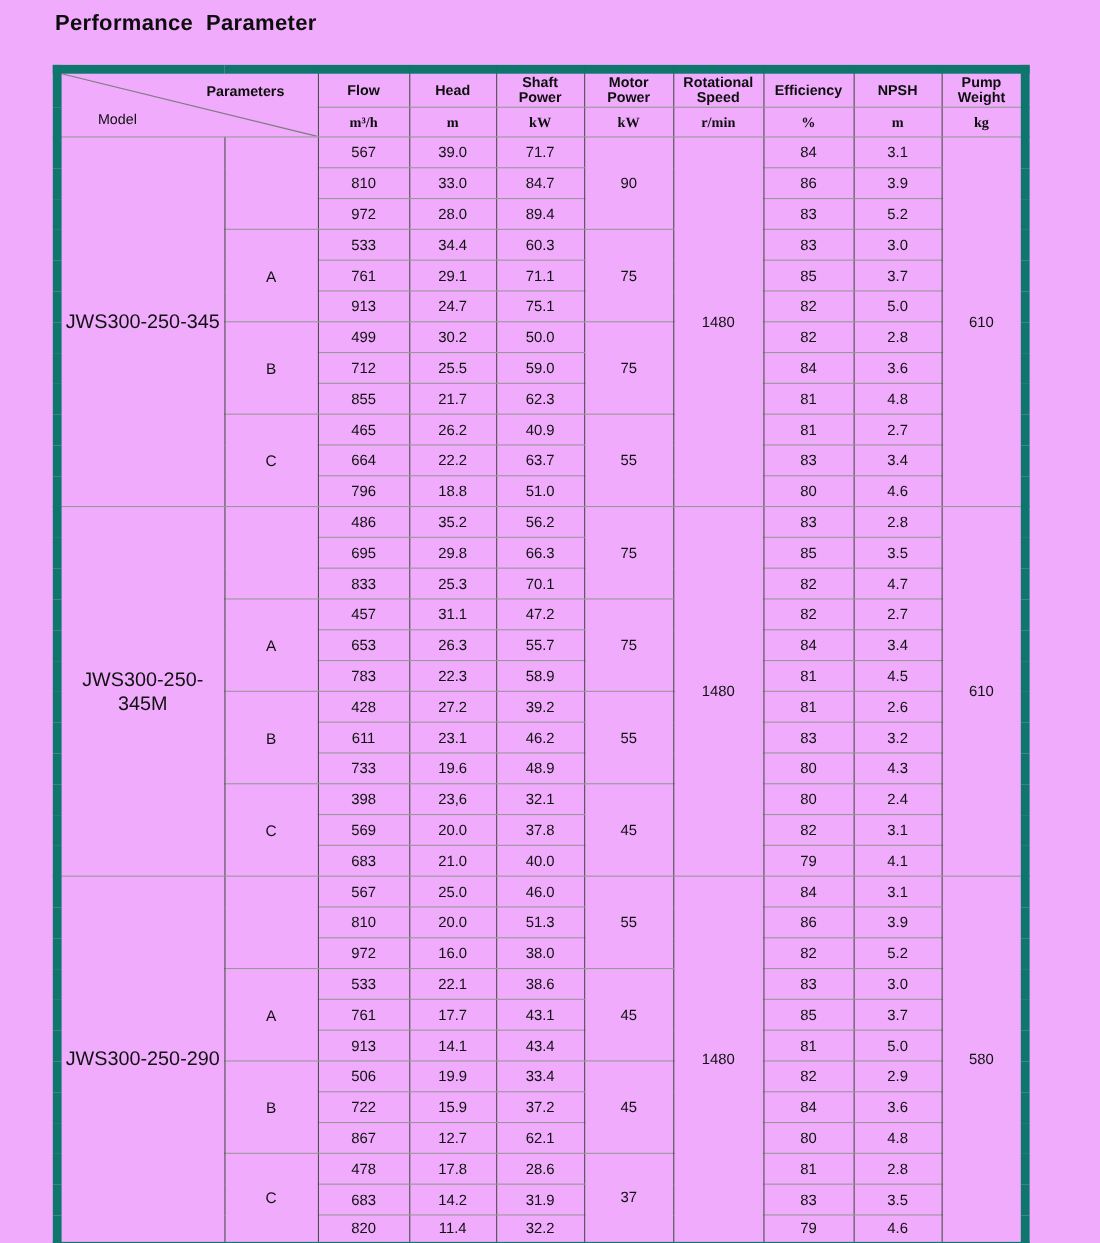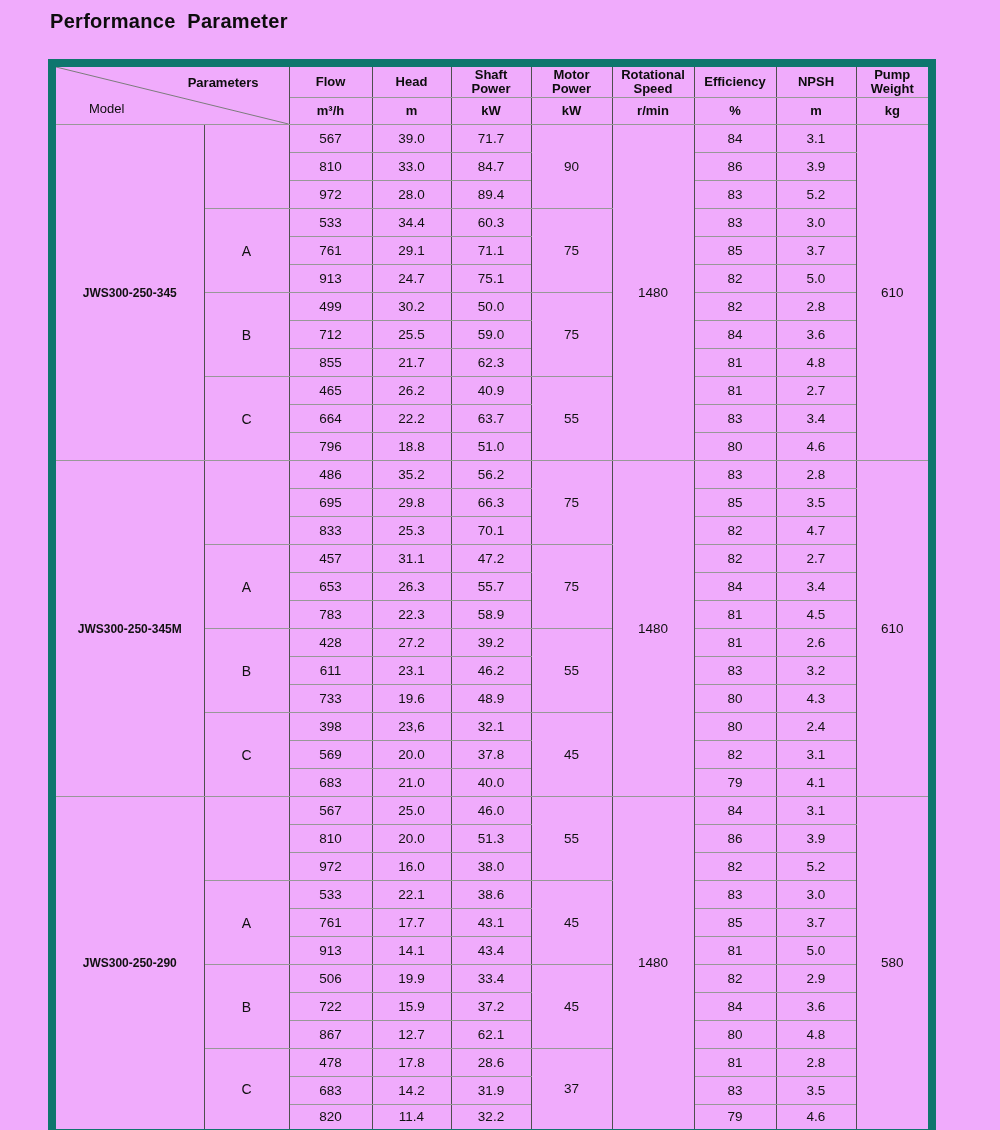--- a/index.html
+++ b/index.html
@@ -40,35 +40,35 @@
     border-left: 1px solid #4f4f4f;
     border-right: 1px solid #4f4f4f;
     border-top: 1px solid #989898;
     border-bottom: 1px solid #989898;
     padding: 0;
     text-align: center;
     vertical-align: middle;
     overflow: hidden;
   }
   thead tr.head-row-1 th { height: 30px; }
-  thead tr.head-row-2 th { height: 26px; }
+  thead tr.head-row-2 th { height: 26px; font-family: Liberation Serif, serif; }
   thead th {
     font-size: 13px;
     font-weight: 700;
     line-height: 14px;
     white-space: pre-line;
     color: #0d0d0d;
   }
   tbody tr { height: 28px; }
   tbody td {
     font-size: 13.5px;
     font-weight: 400;
     color: #111;
   }
-  tbody td.model { font-size: 12px; font-weight: bold; }
+  tbody td.model { font-size: 18px; }
   tbody td.group { font-size: 14px; }
   th.corner {
     position: relative;
     padding: 0;
   }
   th.corner svg.diag {
     position: absolute;
     top: 0; left: 0;
     width: 100%; height: 100%;
     display: block;

